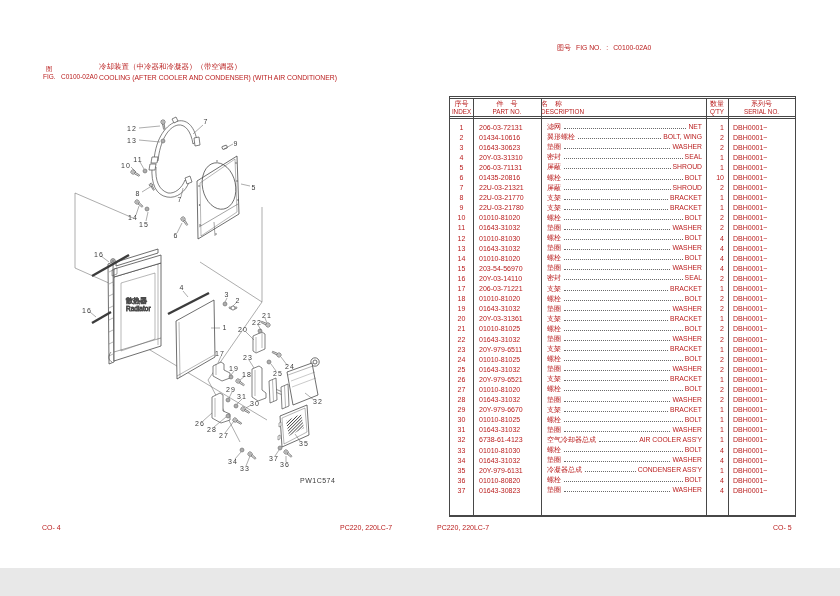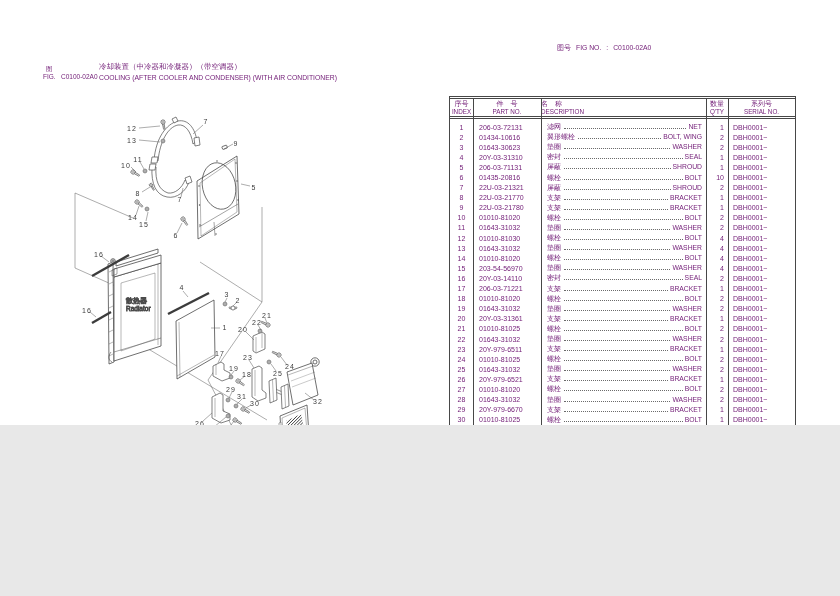--- a/index.html
+++ b/index.html
@@ -1,17 +1,17 @@
 <!DOCTYPE html>
 <html><head>
 <meta charset="utf-8">
 <style>
   html,body{margin:0;padding:0;background:#e8e8e8;}
-  #canvas{position:relative;width:840px;height:425px;background:#ffffff;overflow:hidden;
-          font-family:"Liberation Sans","DejaVu Sans",sans-serif;color:#701a75;}
+  #canvas{position:relative;width:840px;height:568px;background:#ffffff;overflow:hidden;
+          font-family:"Liberation Sans","DejaVu Sans",sans-serif;color:#b91c1c;}
   .abs{position:absolute;}
   .t65{font-size:6.5px;line-height:7.5px;}
   .t68{font-size:6.8px;line-height:8px;}
   .t7{font-size:7px;line-height:8.5px;}
   .t75{font-size:7.5px;line-height:9px;}
   svg{position:absolute;left:0;top:0;}
   svg path,svg line,svg ellipse,svg circle,svg rect{vector-effect:non-scaling-stroke;}
 
   
   #parts-table{position:absolute;left:449px;top:96px;width:347px;height:421px;box-sizing:border-box;

